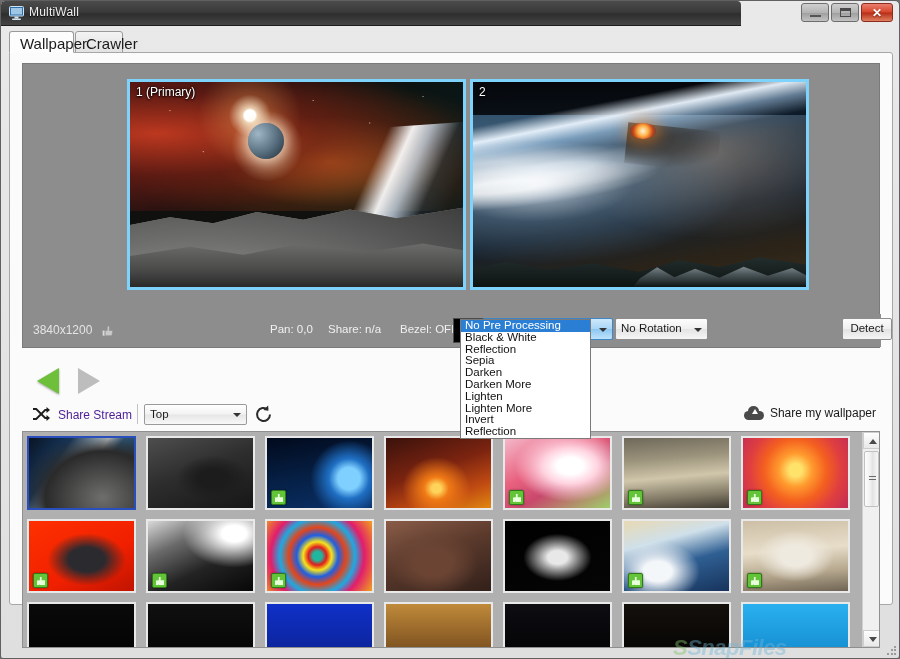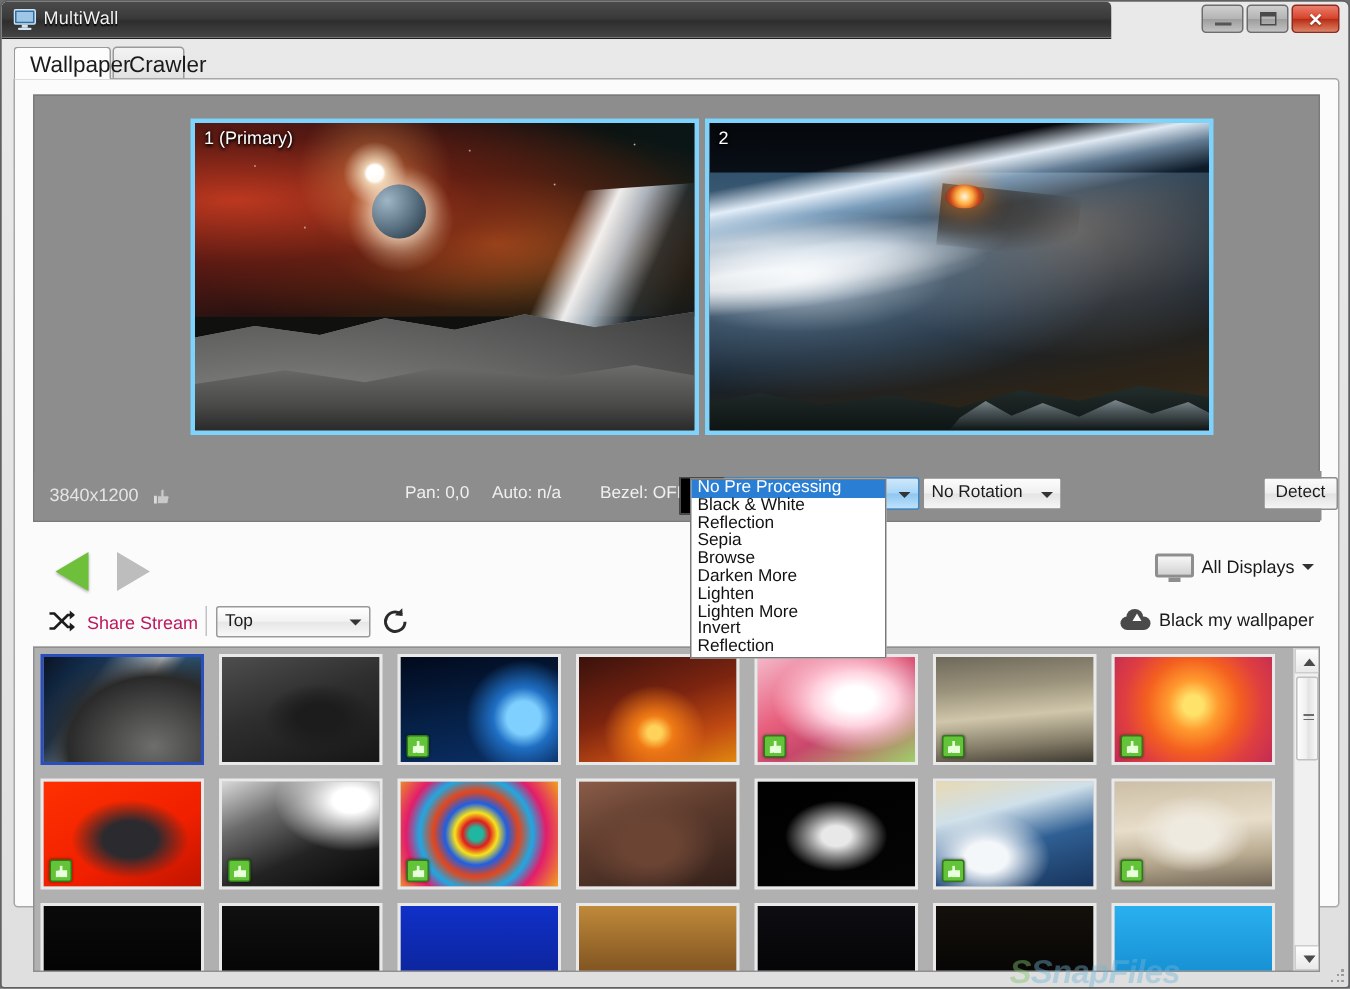--- a/index.html
+++ b/index.html
@@ -282,21 +282,21 @@
   }
   .monitor-ico{ width:26px;height:19px; position:relative;}
   .monitor-ico .scr{position:absolute;left:0;top:0;width:26px;height:16px;border:2px solid #8e8e8e;border-radius:2px;background:linear-gradient(180deg,#f7f7f7,#d2d2d2);}
   .monitor-ico .stand{position:absolute;left:9px;bottom:0;width:8px;height:3px;background:#8e8e8e;}
   #display-label{font-size:12px;color:#1a1a1a;}
   #display-arrow{width:0;height:0;border-left:4px solid transparent;border-right:4px solid transparent;border-top:4px solid #333;}
 
   
   #sharerow { position:absolute; left:0; top:345px; width:884px; height:33px; }
   #shuffle-icon { position:absolute; left:22px; top:8px; }
-  #share-stream-label { position:absolute; left:48px; top:10px; font-size:12px; color:#be185d; }
+  #share-stream-label { position:absolute; left:48px; top:10px; font-size:12px; color:#4c1d95; }
   #share-div { position:absolute; left:127px; top:6px; width:1px; height:20px; background:#c2c2c2; }
   #combo-top {
     position:absolute; left:134px; top:6px; width:103px; height:21px;
     border:1px solid #9a9a9a; border-radius:2px;
     background: linear-gradient(180deg,#ffffff 0%, #f2f2f2 48%, #e6e6e6 52%, #f8f8f8 100%);
     font-size:11.5px; color:#1b1b1b; padding:3px 18px 0 5px;
   }
   #combo-top .arr{position:absolute;right:5px;top:8px;width:0;height:0;border-left:4px solid transparent;border-right:4px solid transparent;border-top:4px solid #333;}
   #refresh-icon { position:absolute; left:243px; top:6px; }
   #share-wp { position:absolute; right:18px; top:8px; display:flex; align-items:center; gap:6px; }
@@ -433,49 +433,41 @@
 
       <div id="infobar">
         <span id="res-label">3840x1200</span>
         <span id="res-thumb">
           <svg width="14" height="14" viewBox="0 0 14 14">
             <path d="M4 6.5h2.2V3.6c0-1 .7-1.6 1.4-1.6.5 0 .8.3.8.9v3.6h2.4c.6 0 1 .5.9 1.1l-.7 3.4c-.1.5-.5.8-1 .8H4z" fill="#c9c9c9" stroke="#8f8f8f" stroke-width=".7"></path>
             <rect x="1.3" y="6.2" width="2.6" height="5.8" rx=".4" fill="#dcdcdc" stroke="#8f8f8f" stroke-width=".7"></rect>
           </svg>
         </span>
         <span class="stat" id="stat-pan">Pan: 0,0</span>
-        <span class="stat" id="stat-zoom">Auto: n/a</span>
+        <span class="stat" id="stat-zoom">Share: n/a</span>
         <span class="stat" id="stat-bezel">Bezel: OFF</span>
         <div id="color-swatch"></div>
 
         <div class="combo" id="combo-prep">
           <span>No Pre Processing</span>
           <i class="arr"></i>
         </div>
         <div class="combo" id="combo-rot">
           <span>No Rotation</span>
           <i class="arr"></i>
         </div>
         <div id="btn-detect">
           <span>Detect</span>
         </div>
       </div>
     </div>
 
     <div id="urlrow">
       <div id="nav-back"></div>
       <div id="nav-fwd"></div>
-      <div id="display-sel">
-        <span class="monitor-ico">
-            <span class="scr"></span>
-            <span class="stand"></span>
-          </span>
-        <span id="display-label">All Displays</span>
-        <i id="display-arrow"></i>
-      </div>
     </div>
 
     <div id="sharerow">
       <span id="shuffle-icon">
         <svg width="19" height="16" viewBox="0 0 19 16">
           <path d="M1 3h3.2l9 9H17" fill="none" stroke="#1d1d1d" stroke-width="1.8"></path>
           <path d="M1 13h3.2l9-9H17" fill="none" stroke="#1d1d1d" stroke-width="1.8"></path>
           <path d="M14.5 1l3.5 3-3.5 3z" fill="#1d1d1d"></path>
           <path d="M14.5 9l3.5 3-3.5 3z" fill="#1d1d1d"></path>
         </svg>
@@ -491,21 +483,21 @@
           <path d="M17 10.5a6.5 6.5 0 1 1-2.2-4.9" fill="none" stroke="#2b2b2b" stroke-width="2"></path>
           <path d="M15.2 1.5l.2 5.2-5.1-.6z" fill="#2b2b2b"></path>
         </svg>
       </span>
       <div id="share-wp">
         <span class="cloud-ico">
             <span class="c1"></span>
             <span class="c2"></span>
             <span class="ar"></span>
           </span>
-        <span id="share-wp-label">Black my wallpaper</span>
+        <span id="share-wp-label">Share my wallpaper</span>
       </div>
     </div>
 
     <div id="gridwrap">
       <div id="gridinner">
           <div class="thumb sel" style="left: 4px; top: 4px; background: radial-gradient(at 70% 85%, rgb(110, 110, 108) 0%, rgb(42, 42, 42) 55%, rgba(0, 0, 0, 0) 80%), linear-gradient(125deg, rgb(11, 20, 35) 0%, rgb(20, 54, 92) 28%, rgb(188, 215, 234) 45%, rgb(242, 247, 251) 52%, rgb(45, 95, 134) 62%, rgb(16, 28, 40) 100%);"></div>
           <div class="thumb" style="left: 123px; top: 4px; background: radial-gradient(at 62% 58%, rgb(28, 28, 28) 0px, rgb(28, 28, 28) 16%, rgba(0, 0, 0, 0) 40%), linear-gradient(160deg, rgb(78, 78, 78) 0%, rgb(46, 46, 46) 45%, rgb(22, 22, 22) 100%);"></div>
           <div class="thumb" style="left: 242px; top: 4px; background: radial-gradient(circle at 78% 58%, rgb(127, 208, 255) 0px, rgb(127, 208, 255) 12%, rgb(31, 111, 196) 22%, rgba(0, 0, 0, 0) 42%), linear-gradient(170deg, rgb(2, 10, 28) 0%, rgb(6, 33, 72) 55%, rgb(10, 47, 102) 100%);">
             <span class="like"></span>
           </div>
@@ -556,21 +548,21 @@
           </div>
       </div>
     </div>
   </div>
 
   <div id="prep-list">
       <div class="opt sel">No Pre Processing</div>
       <div class="opt">Black &amp; White</div>
       <div class="opt">Reflection</div>
       <div class="opt">Sepia</div>
-      <div class="opt">Browse</div>
+      <div class="opt">Darken</div>
       <div class="opt">Darken More</div>
       <div class="opt">Lighten</div>
       <div class="opt">Lighten More</div>
       <div class="opt">Invert</div>
       <div class="opt">Reflection</div>
     </div>
 
   <div id="watermark">
     <span class="sf-g">S</span><span>SnapFiles</span>
   </div>

